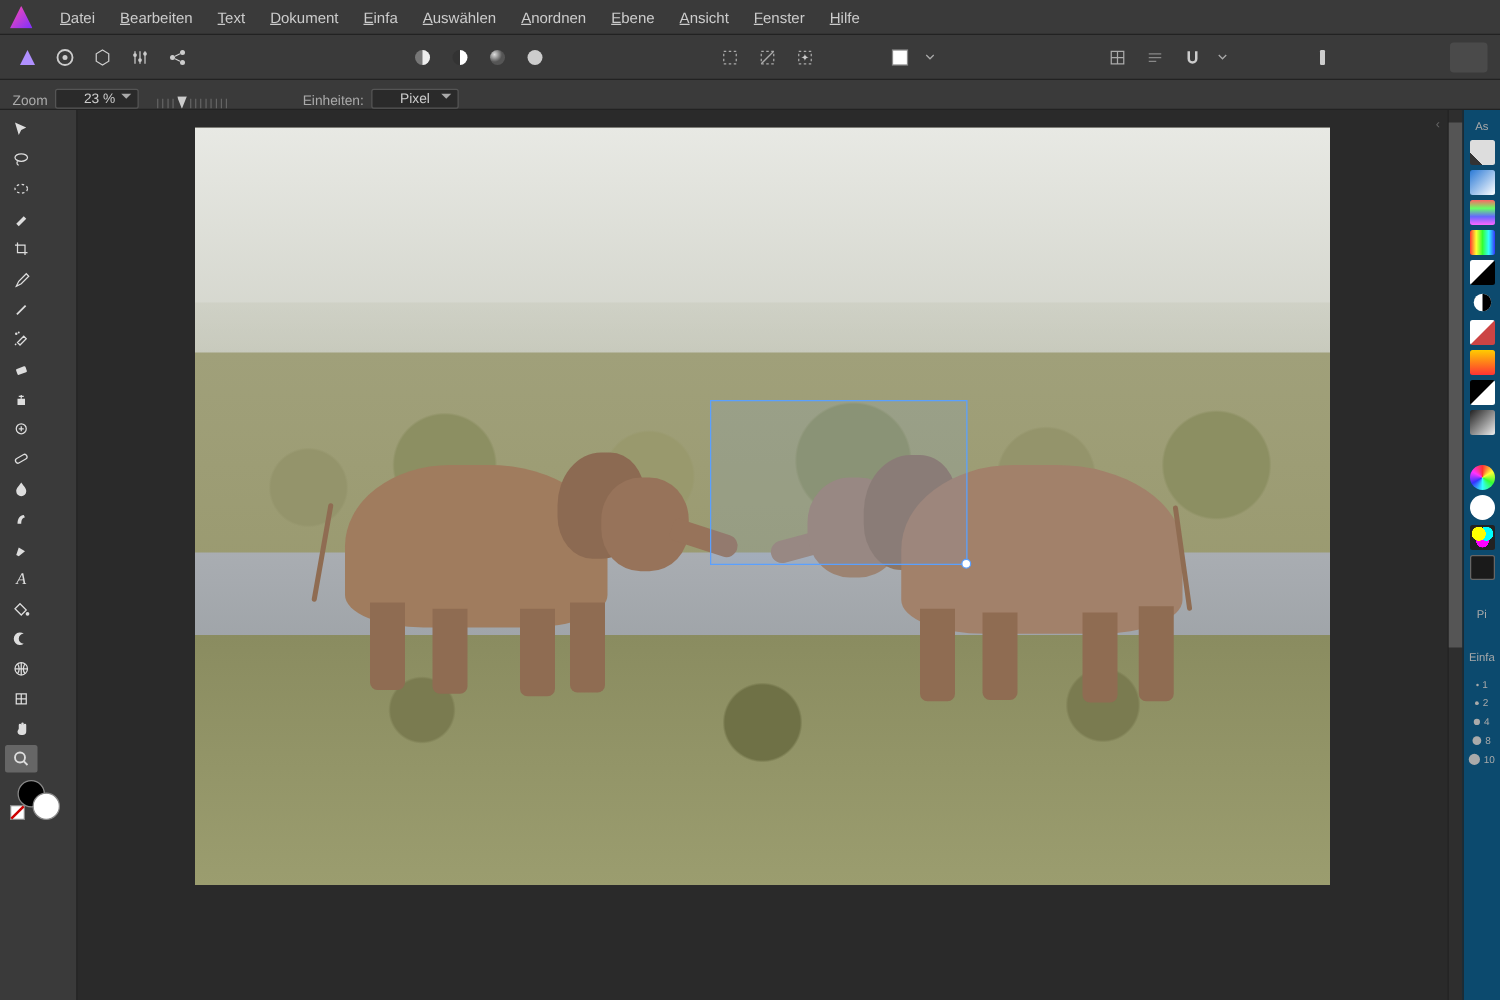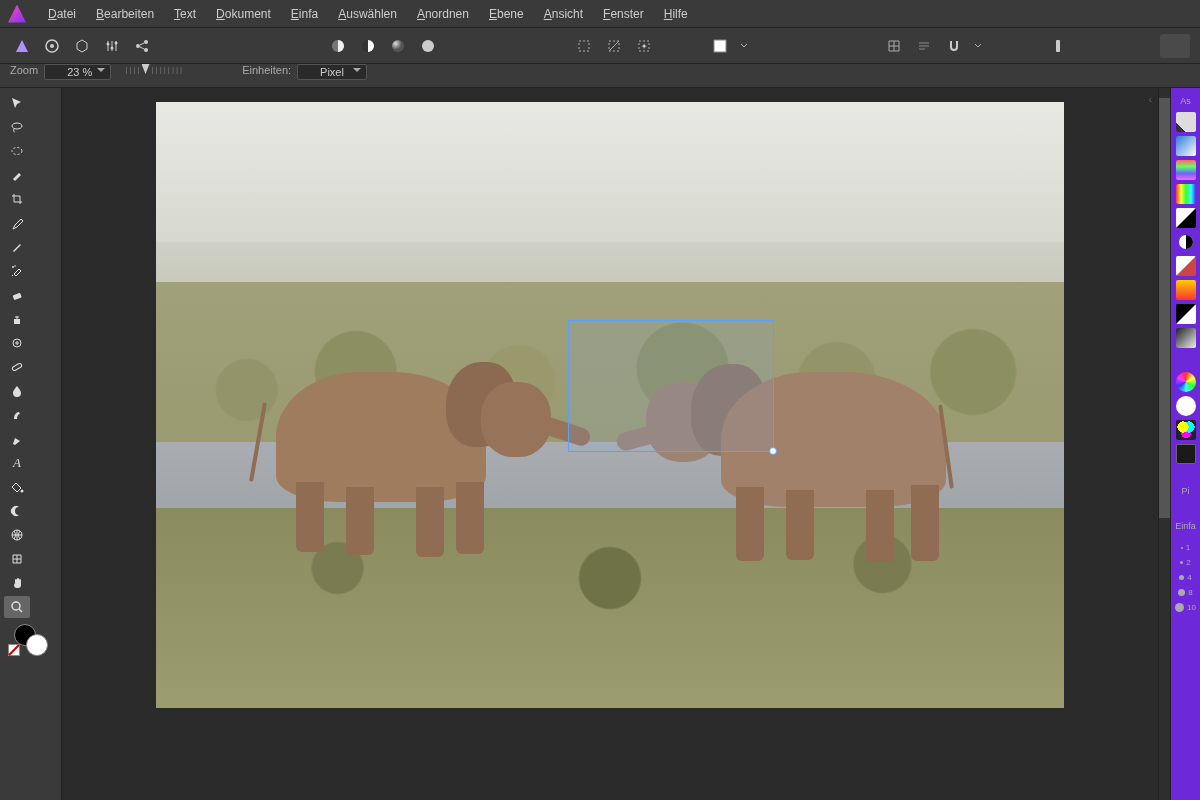--- a/index.html
+++ b/index.html
@@ -7,21 +7,21 @@
 
 .menubar { height:28px; background:#3a3a3a; display:flex; align-items:center; padding:0 8px; font-size:12px; gap:0; border-bottom:1px solid #222; }
 .menubar .logo { width:18px; height:18px; background:linear-gradient(135deg,#ff4bb0,#7c2fff); clip-path:polygon(50% 0,100% 100%,0 100%); margin-right:12px; }
 .menubar .mi { padding:0 10px; height:100%; display:flex; align-items:center; cursor:pointer; }
 .menubar .mi span::first-letter { text-decoration:underline; }
 
 .ctxbar { height:36px; background:#3a3a3a; display:flex; align-items:center; padding:0 10px; gap:6px; border-bottom:1px solid #222; }
 .ctxbar .btn { width:24px; height:24px; border-radius:3px; display:flex; align-items:center; justify-content:center; cursor:pointer; }
 .ctxbar .spacer { flex:1; }
 
-.optbar { height:24px; background:#3a3a3a; display:flex; align-items:flex-start; padding:0 10px; font-size:11px; gap:6px; border-bottom:1px solid #222; }
+.optbar { height:24px; background:#3a3a3a; display:flex; align-items:flex-end; padding:0 10px; font-size:11px; gap:6px; border-bottom:1px solid #222; }
 .optbar .lbl { color:#aaa; }
 .optbar .drop { background:#2a2a2a; border:1px solid #555; border-radius:2px; padding:1px 18px 1px 22px; position:relative; cursor:pointer; }
 .optbar .drop::after { content:""; position:absolute; right:5px; top:50%; transform:translateY(-50%); border:4px solid transparent; border-top-color:#aaa; }
 .optbar .ticks { display:flex; align-items:center; gap:2px; margin:0 8px; color:#777; font-size:8px; }
 .optbar .slider-thumb { width:8px; height:10px; background:#ccc; clip-path:polygon(50% 100%,0 0,100% 0); }
 
 .main { flex:1; display:flex; min-height:0; }
 .tools { width:62px; background:#3a3a3a; display:flex; flex-wrap:wrap; align-content:flex-start; padding:4px; gap:2px; border-right:1px solid #222; }
 .tools .t { width:26px; height:22px; display:flex; align-items:center; justify-content:center; border-radius:2px; cursor:pointer; color:#ccc; }
 .tools .t.active { background:#666; }
@@ -59,21 +59,21 @@
 .eleph { position:absolute; }
 .eleph .body { position:absolute; background:#a07c5e; border-radius:40% 45% 30% 30% / 50% 50% 20% 20%; }
 .eleph .head { position:absolute; background:#97735a; border-radius:45%; }
 .eleph .ear { position:absolute; background:#8c6a52; border-radius:50% 40% 50% 40%; }
 .eleph .trunk { position:absolute; background:#97735a; border-radius:12px; }
 .eleph .leg { position:absolute; background:#8f6c52; width:28px; border-radius:0 0 6px 6px; }
 .eleph .tail { position:absolute; width:4px; background:#8f6c52; border-radius:2px; }
 .sel { position:absolute; border:1px solid #5aa0ff; background:rgba(120,170,255,.12); }
 .sel .handle { position:absolute; width:8px; height:8px; border:1px solid #5aa0ff; background:#fff; border-radius:50%; right:-4px; bottom:-4px; }
 
-.rightrail { width:30px; background:#6d28d9; display:flex; flex-direction:column; align-items:center; padding-top:4px; gap:4px; border-left:1px solid #222; font-size:9px; color:#aaa; }
+.rightrail { width:30px; background:#0c4a6e; display:flex; flex-direction:column; align-items:center; padding-top:4px; gap:4px; border-left:1px solid #222; font-size:9px; color:#aaa; }
 .rightrail .r { width:20px; height:20px; display:flex; align-items:center; justify-content:center; cursor:pointer; border-radius:2px; }
 .rightrail .hdr { font-size:9px; margin:4px 0 2px; }
 .rightrail .dots { display:flex; flex-direction:column; gap:6px; align-items:center; margin-top:6px; }
 .rightrail .dot { display:flex; align-items:center; gap:3px; font-size:8px; }
 .rightrail .dot .c { width:6px; height:6px; border-radius:50%; background:#aaa; }
 
 .scroll { width:12px; background:#2e2e2e; display:flex; flex-direction:column; border-left:1px solid #222; }
 .scroll .thumb { background:#555; width:100%; height:420px; margin-top:10px; }
 svg { display:block; }
 </style>

